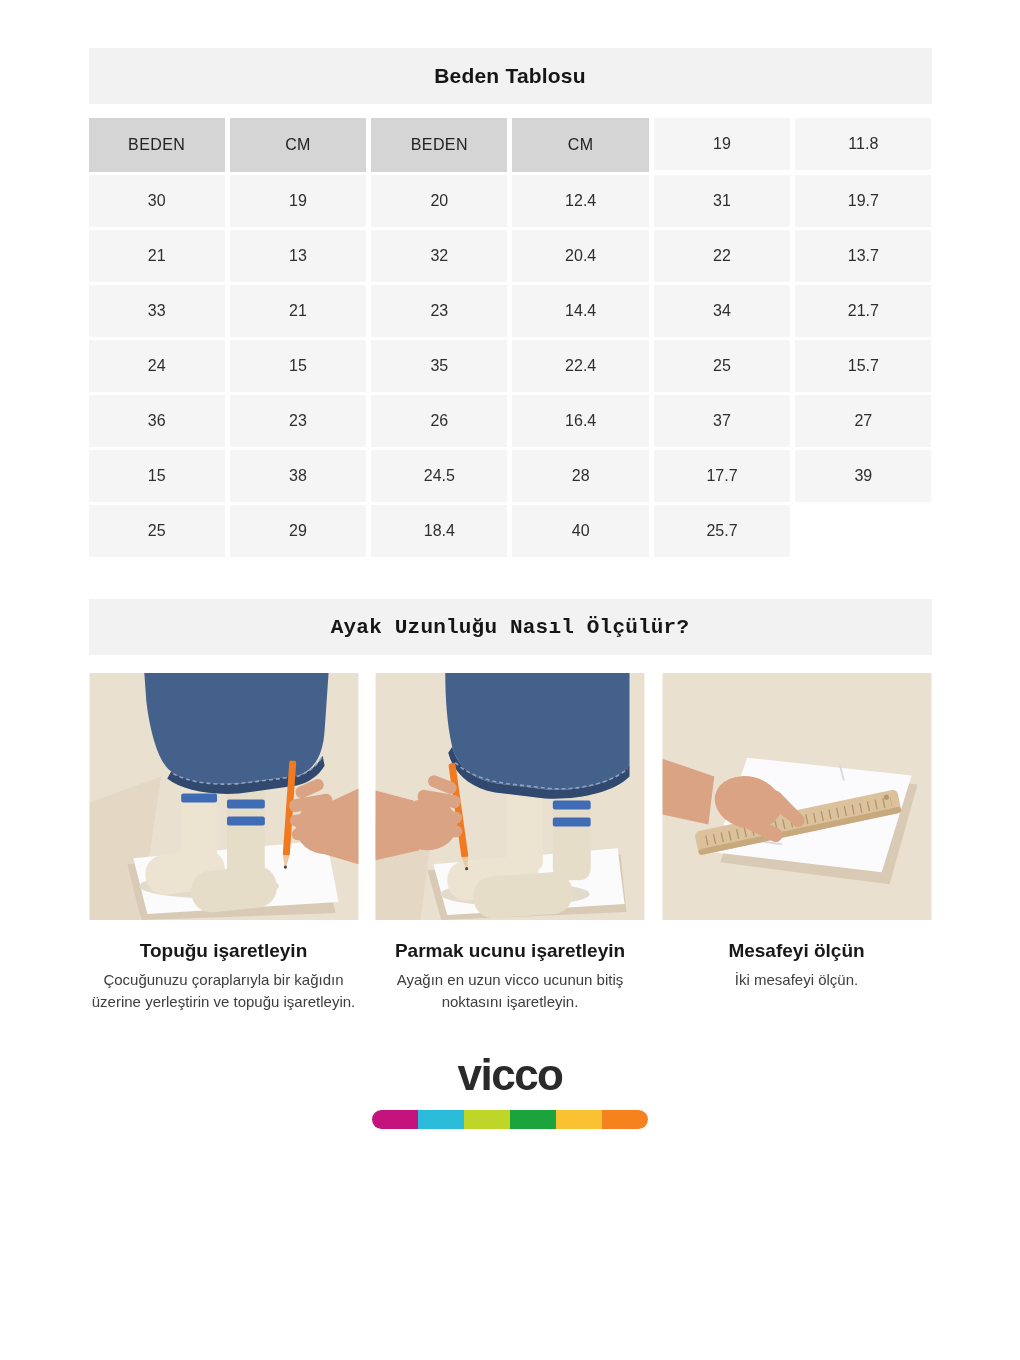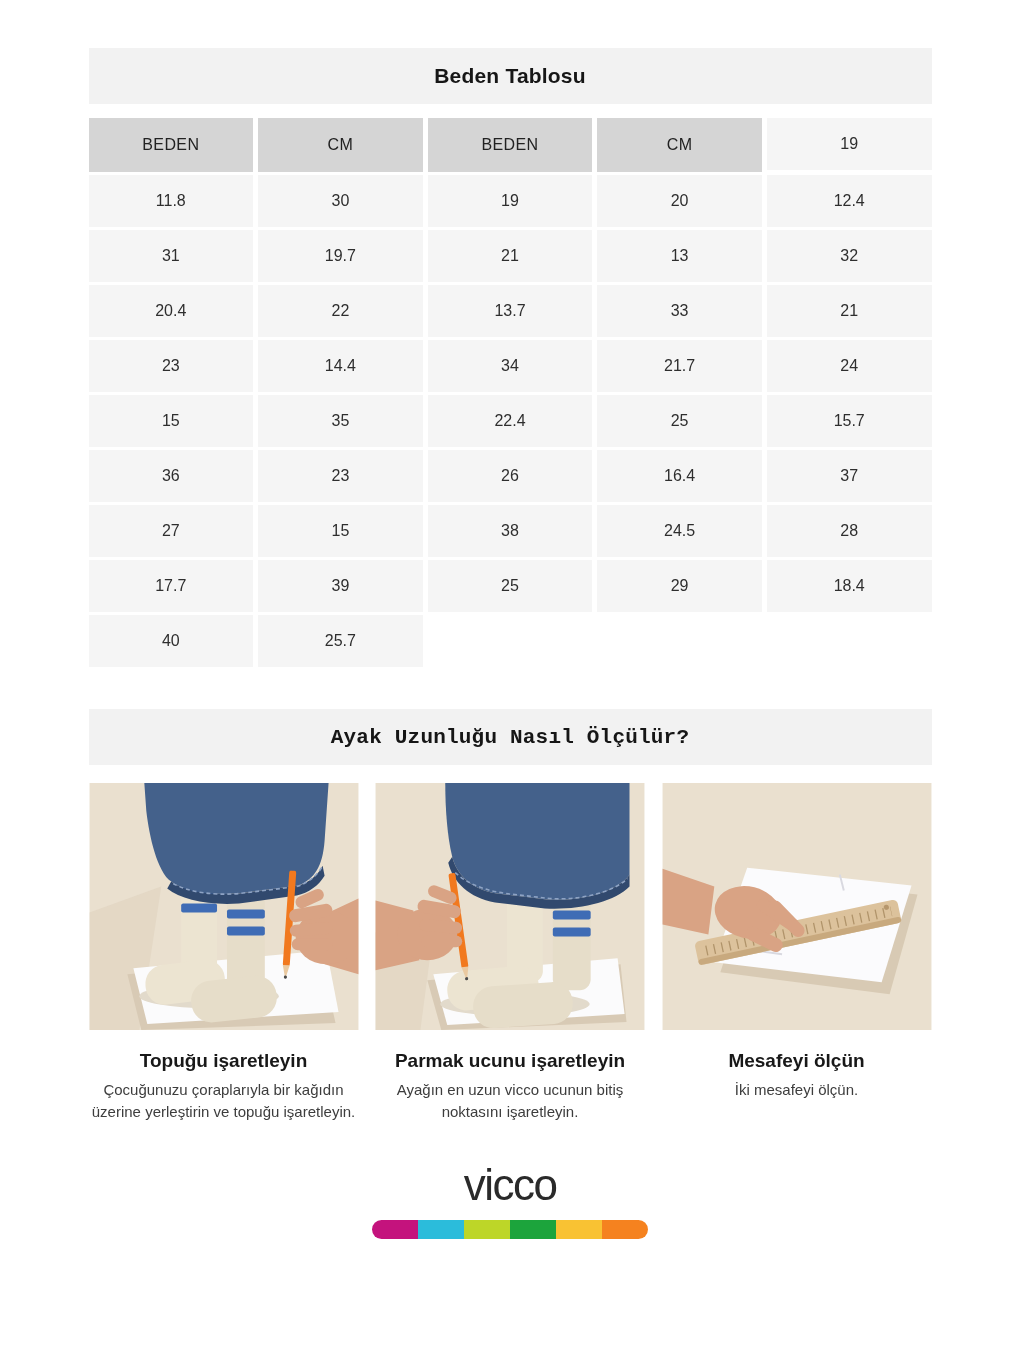--- a/index.html
+++ b/index.html
@@ -11,40 +11,40 @@
   .content{width:843px;margin:0 auto;}
   .banner{
     background:#f2f2f2;height:56px;
     display:flex;align-items:center;justify-content:center;
     font-size:21px;font-weight:700;letter-spacing:.2px;color:#161616;
   }
   .banner--title{margin-top:48px;}
   .banner--measure{margin-top:42px;font-family:Liberation Mono, monospace;}
   .size-table{
     margin-top:14px;
-    display:grid;grid-template-columns:repeat(5,1fr);
+    display:grid;grid-template-columns:repeat(6,1fr);
     gap:3px 5px;
   }
   .size-table .hcell{
     background:#d5d5d5;height:54px;
     display:flex;align-items:center;justify-content:center;
     font-size:16px;letter-spacing:.4px;color:#222222;
   }
   .size-table .cell{
     background:#f5f5f5;height:52px;
     display:flex;align-items:center;justify-content:center;
     font-size:16px;color:#2e2e2e;
   }
   .cards{margin-top:18px;display:flex;justify-content:space-between;}
   .card{width:270px;}
   .photo{width:270px;height:247px;display:block;}
   .card-title{margin-top:20px;font-size:19px;font-weight:700;text-align:center;color:#181818;}
   .card-desc{margin-top:7px;font-size:15px;line-height:1.45;color:#3d3d3d;text-align:center;}
   .brand{margin-top:40px;text-align:center;}
-  .logo{font-size:44px;line-height:1;font-weight:400;letter-spacing:-1.5px;color:#2a2a2a;}
+  .logo{font-size:44px;line-height:1;font-weight:700;letter-spacing:-1.5px;color:#2a2a2a;}
   .color-bar{
     margin:13px auto 0;width:276px;height:19px;
     border-radius:9.5px;overflow:hidden;display:flex;
   }
   .color-bar .seg{flex:1;}
 </style>
 </head>
 <body>
 
 <div class="page">

